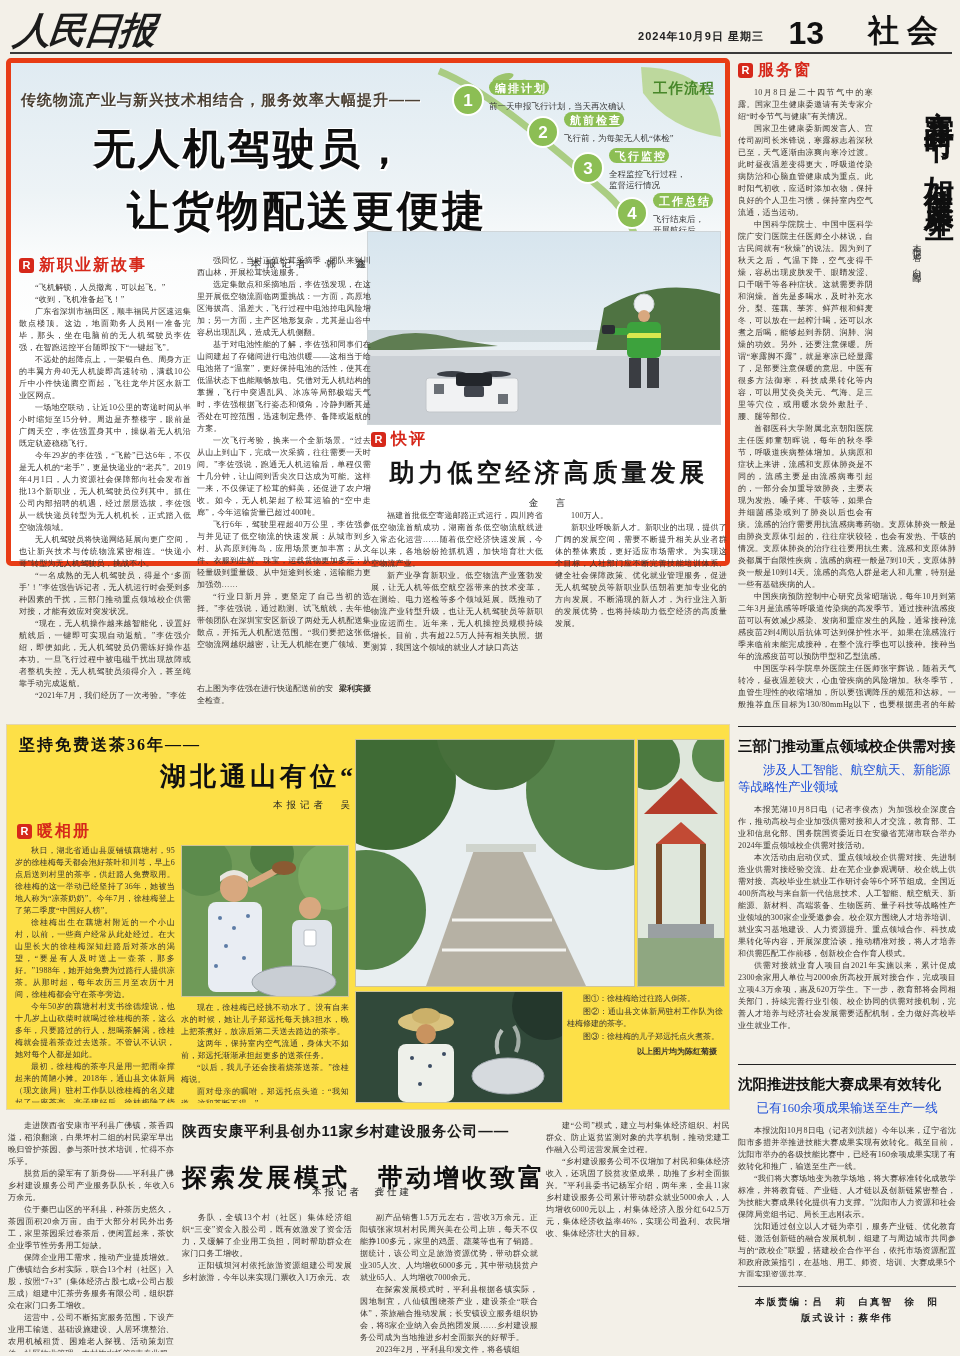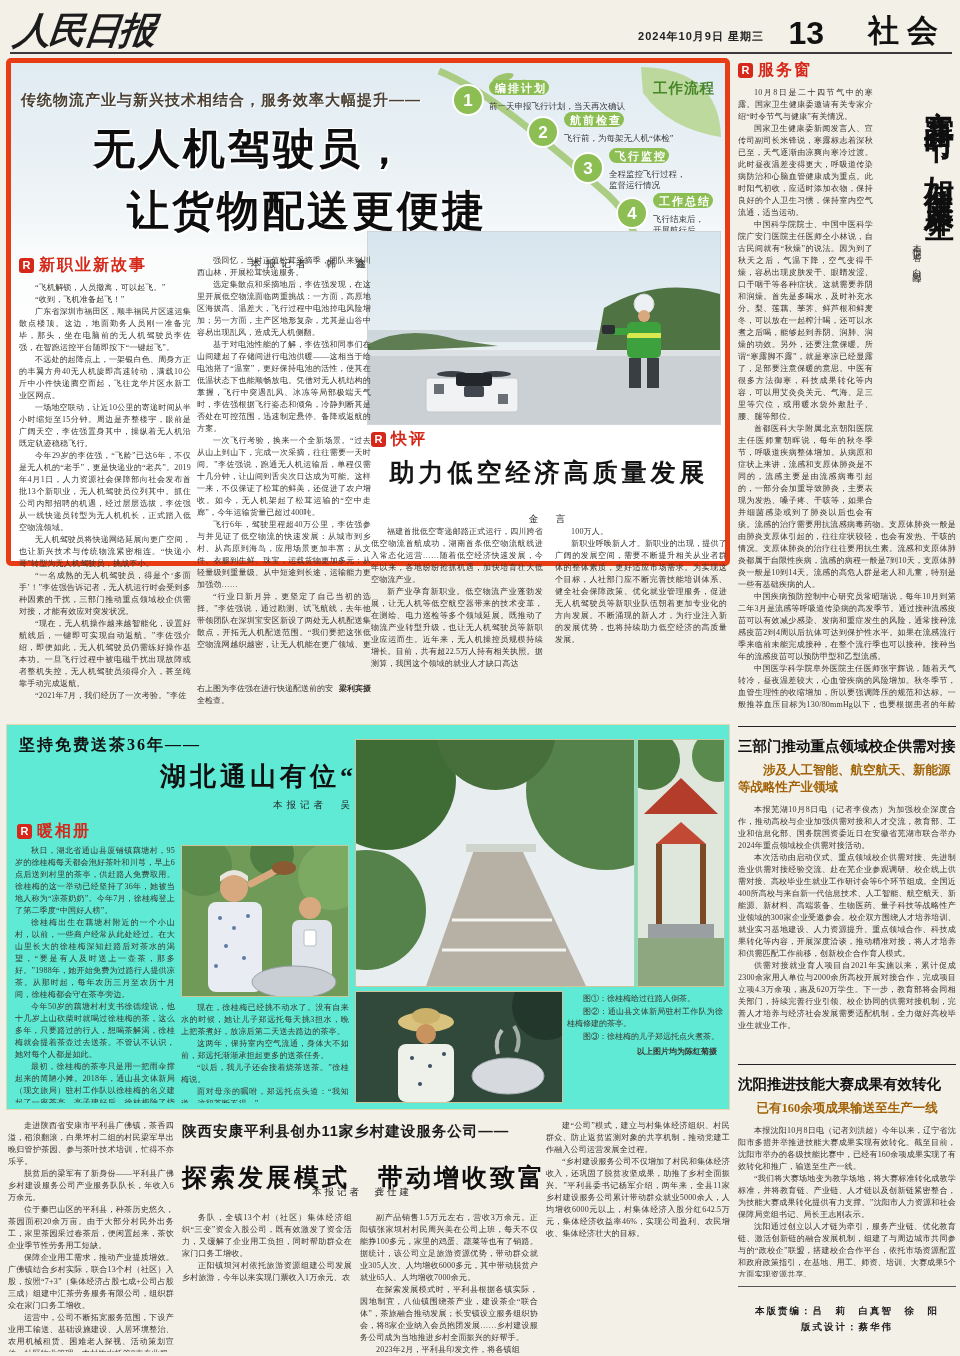--- a/index.html
+++ b/index.html
@@ -28,21 +28,21 @@
   .hl2{left:116px;top:120px;}
   .mbyline{position:absolute;left:130px;top:194px;width:340px;text-align:center;font-size:10px;letter-spacing:5px;color:#222;}
   .workflow{position:absolute;right:2px;top:2px;}
   .main-photo{position:absolute;left:356px;top:168px;border:1px solid #cfd5d8;}
   .col{position:absolute;overflow:hidden;}
   .col-a{left:8px;top:192px;width:172px;height:454px;}
   .col-b{left:186px;top:192px;width:174px;height:454px;}
   .kuaiping{position:absolute;left:360px;top:366px;width:356px;height:284px;}
   .kp-title{margin-top:0;text-align:center;font-family:"Liberation Sans","DejaVu Sans",sans-serif;
         font-weight:900;font-size:25px;letter-spacing:4px;color:#141414;}
-  .kp-author{text-align:center;font-size:9.5px;letter-spacing:4px;margin-top:24px;color:#222;}
+  .kp-author{text-align:center;font-size:9.5px;letter-spacing:4px;margin-top:8px;color:#222;}
   .kp-cols{display:flex;gap:12px;height:168px;overflow:hidden;}
   .kp-cols .body-text{flex:1;}
   
   .body-text p{margin:0;text-indent:2em;text-align:justify;font-size:8px;line-height:12px;
         letter-spacing:0.2px;color:#39342f;}
   .section-head{display:flex;align-items:center;gap:5px;margin-bottom:6px;}
   .r-icon{width:15px;height:15px;background:#d6281a;color:#fff;border-radius:3px;flex:0 0 15px;
         font-family:"Liberation Sans","DejaVu Sans",sans-serif;font-weight:bold;font-size:11px;
         line-height:15px;text-align:center;}
   .shead-label{font-family:"Liberation Sans","DejaVu Sans",sans-serif;font-weight:bold;
@@ -52,29 +52,29 @@
   
   .rail{position:absolute;left:738px;width:218px;}
   .svc{top:60px;height:660px;overflow:hidden;}
   .svc-body{height:624px;overflow:hidden;}
   .vwrap{float:right;width:76px;height:430px;margin-left:7px;display:flex;flex-direction:row;justify-content:flex-end;}
   .vbyline{writing-mode:vertical-rl;text-orientation:upright;font-size:9px;letter-spacing:3px;color:#333;
         margin-top:150px;width:16px;}
   .vhead{writing-mode:vertical-rl;text-orientation:upright;font-size:30px;font-weight:900;color:#0f0f0f;
         letter-spacing:7px;line-height:1.1;}
   .news-head{font-weight:900;font-size:14.5px;letter-spacing:0px;color:#111;white-space:nowrap;}
-  .news-sub{font-weight:bold;font-size:12.5px;line-height:17px;margin-top:6px;color:#a16207;text-indent:2em;}
+  .news-sub{font-weight:normal;font-size:12.5px;line-height:17px;margin-top:6px;color:#1d4ed8;text-indent:2em;}
   .news-sub.center{text-indent:0;text-align:center;}
   .campus{top:726px;height:334px;border-top:1.5px solid #222;padding-top:10px;box-sizing:border-box;overflow:hidden;}
   .campus .body-text,.sy .body-text{margin-top:8px;}
   .sy{top:1064px;height:292px;border-top:1.5px solid #222;padding-top:10px;box-sizing:border-box;overflow:hidden;}
-  .editors{margin-top:9px;border-top:1px solid #555;padding-top:16px;text-align:center;
+  .editors{margin-top:9px;border-top:1px solid #555;padding-top:7px;text-align:center;
         font-size:9.5px;font-weight:bold;letter-spacing:2px;line-height:16px;color:#222;}
   
-  .tea{position:absolute;left:6px;top:724px;width:724px;height:386px;background:#5eead4;
+  .tea{position:absolute;left:6px;top:724px;width:724px;height:386px;background:#fde047;
         border:1px solid #e4d6ad;box-sizing:border-box;}
   .tea-kicker{position:absolute;left:12px;top:10px;font-weight:900;font-size:16px;letter-spacing:2px;color:#111;}
   .tea-headline{position:absolute;left:100px;top:34px;width:440px;text-align:center;font-weight:900;
         font-size:26px;letter-spacing:4px;color:#101010;white-space:nowrap;}
   .tea-byline{position:absolute;left:100px;top:74px;width:440px;text-align:center;font-size:9.5px;letter-spacing:4px;color:#222;}
   .tea-shead{position:absolute;left:10px;top:96px;}
   .tea-col1{position:absolute;left:8px;top:120px;width:160px;height:258px;overflow:hidden;}
   .tea-col2{position:absolute;left:174px;top:120px;width:168px;height:258px;overflow:hidden;}
   .tea-photo1{border:1px solid #cfc49a;margin-bottom:5px;display:block;}
   .tp{position:absolute;border:1px solid #cfc49a;}

